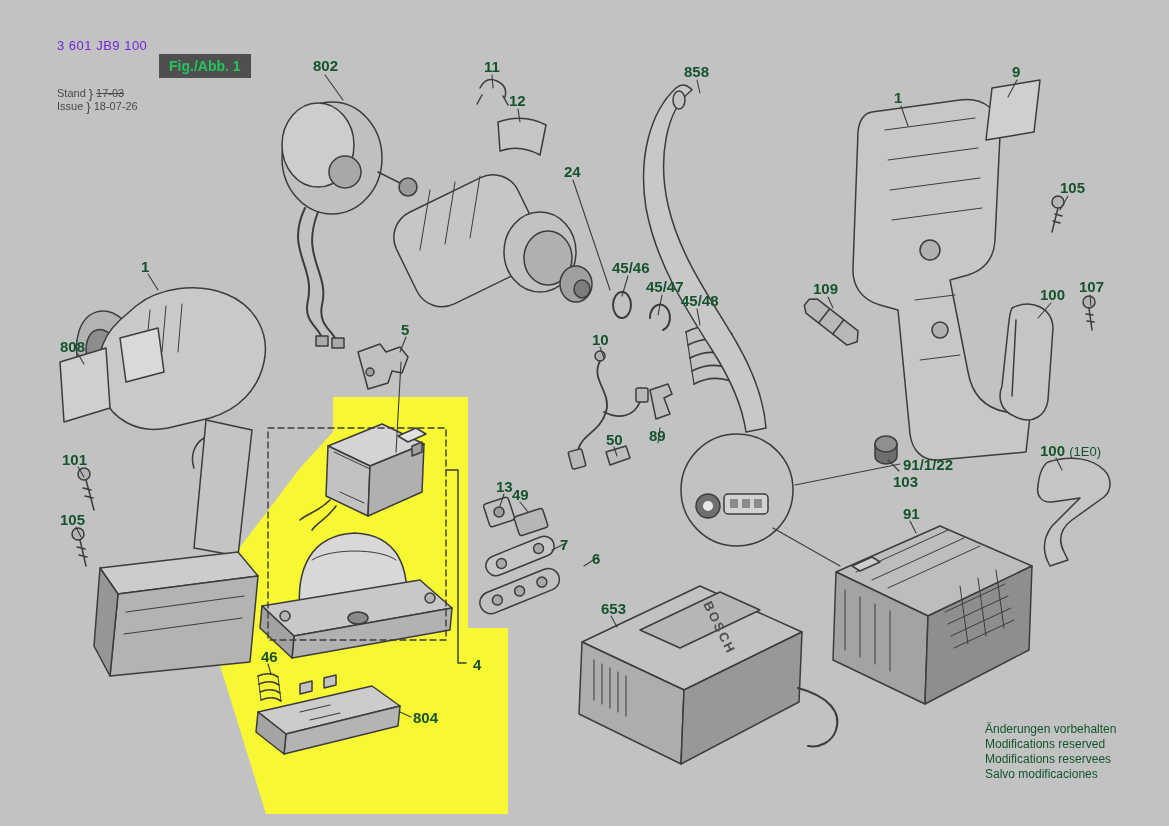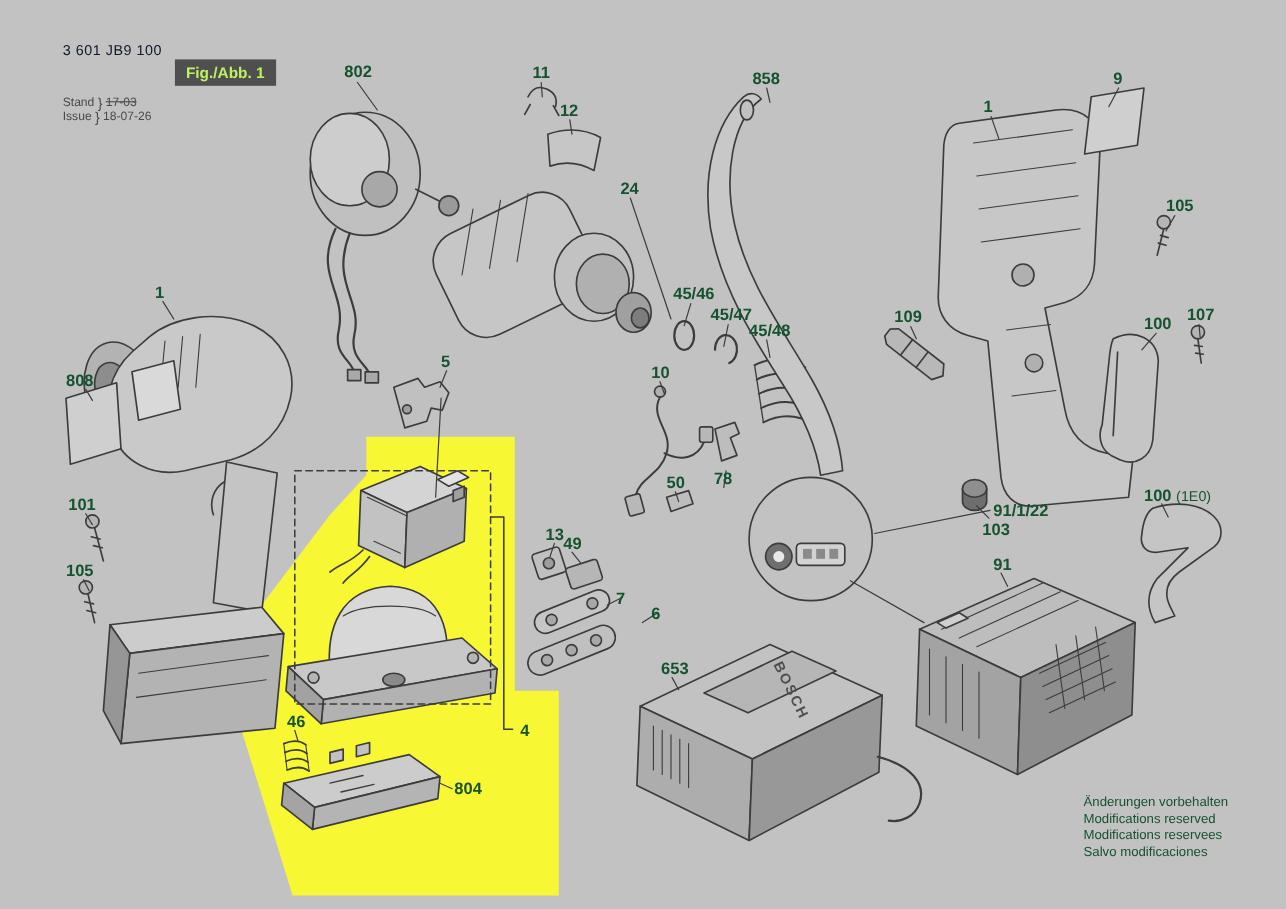--- a/index.html
+++ b/index.html
@@ -4,26 +4,26 @@
 <style>
   html,body{margin:0;padding:0;}
   body{
     width:1169px;height:826px;position:relative;overflow:hidden;
     background:#c2c2c2;
     font-family:"Liberation Sans",sans-serif;color:#3a3a3a;
   }
   #art{position:absolute;left:0;top:0;}
   .lbl{position:absolute;font-size:15px;font-weight:bold;color:#14532d;white-space:nowrap;}
   .lbl .suffix{font-size:13px;font-weight:normal;}
-  .hdr-num{position:absolute;left:57px;top:38px;font-size:13px;color:#0f172a;letter-spacing:.5px;}
+  .hdr-num{position:absolute;left:57px;top:38px;font-size:13px;color:#6d28d9;letter-spacing:.5px;}
   .rev{position:absolute;left:57px;top:57px;font-size:11px;color:#4a4a4a;line-height:13px;}
   .rev .si-row{display:flex;align-items:flex-end;gap:3px;}
   .rev .si-brace{font-size:13px;}
   .strike{text-decoration:line-through;margin-top:30px;}
-  .fig-box{position:absolute;left:159px;top:54px;background:#4f4f4f;color:#bef264;
+  .fig-box{position:absolute;left:159px;top:54px;background:#4f4f4f;color:#22c55e;
            font-size:14px;font-weight:bold;padding:4px 10px;}
   .footer{position:absolute;left:985px;top:722px;font-size:12px;color:#14532d;line-height:15px;}
 </style>
 </head>
 <body>
 
 <svg id="art" width="1169" height="826" viewBox="0 0 1169 826">
 
   <polygon points="333,397 468,397 468,628 508,628 508,814 266,814 219,662 219,575 300,468 333,432" fill="#f7f733" stroke="none"></polygon>
 
@@ -258,21 +258,21 @@
 <div class="lbl" style="left:813px;top:280px">109</div>
 <div class="lbl" style="left:1040px;top:286px">100</div>
 <div class="lbl" style="left:1079px;top:278px">107</div>
 <div class="lbl" style="left:141px;top:258px">1</div>
 <div class="lbl" style="left:60px;top:338px">808</div>
 <div class="lbl" style="left:401px;top:321px">5</div>
 <div class="lbl" style="left:592px;top:331px">10</div>
 <div class="lbl" style="left:62px;top:451px">101</div>
 <div class="lbl" style="left:60px;top:511px">105</div>
 <div class="lbl" style="left:606px;top:431px">50</div>
-<div class="lbl" style="left:649px;top:427px">78</div>
+<div class="lbl" style="left:649px;top:427px">89</div>
 <div class="lbl" style="left:903px;top:456px">91/1/22</div>
 <div class="lbl" style="left:893px;top:473px">103</div>
 <div class="lbl" style="left:1040px;top:442px">
   <span>100</span>
   <span class="suffix">(1E0)</span>
 </div>
 <div class="lbl" style="left:496px;top:478px">13</div>
 <div class="lbl" style="left:512px;top:486px">49</div>
 <div class="lbl" style="left:560px;top:536px">7</div>
 <div class="lbl" style="left:592px;top:550px">6</div>

